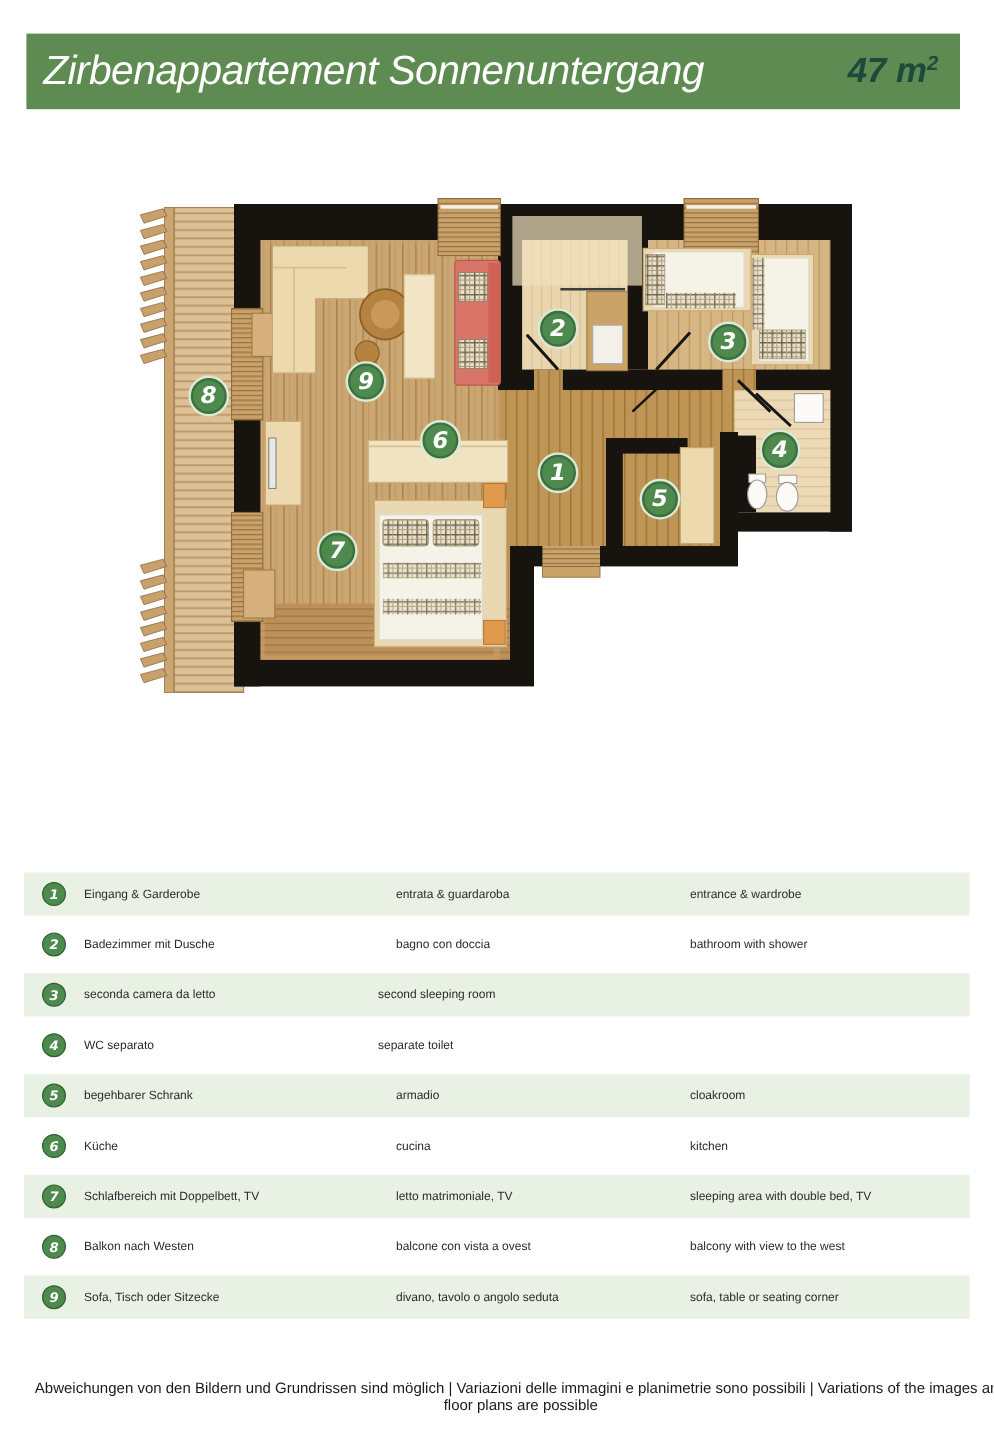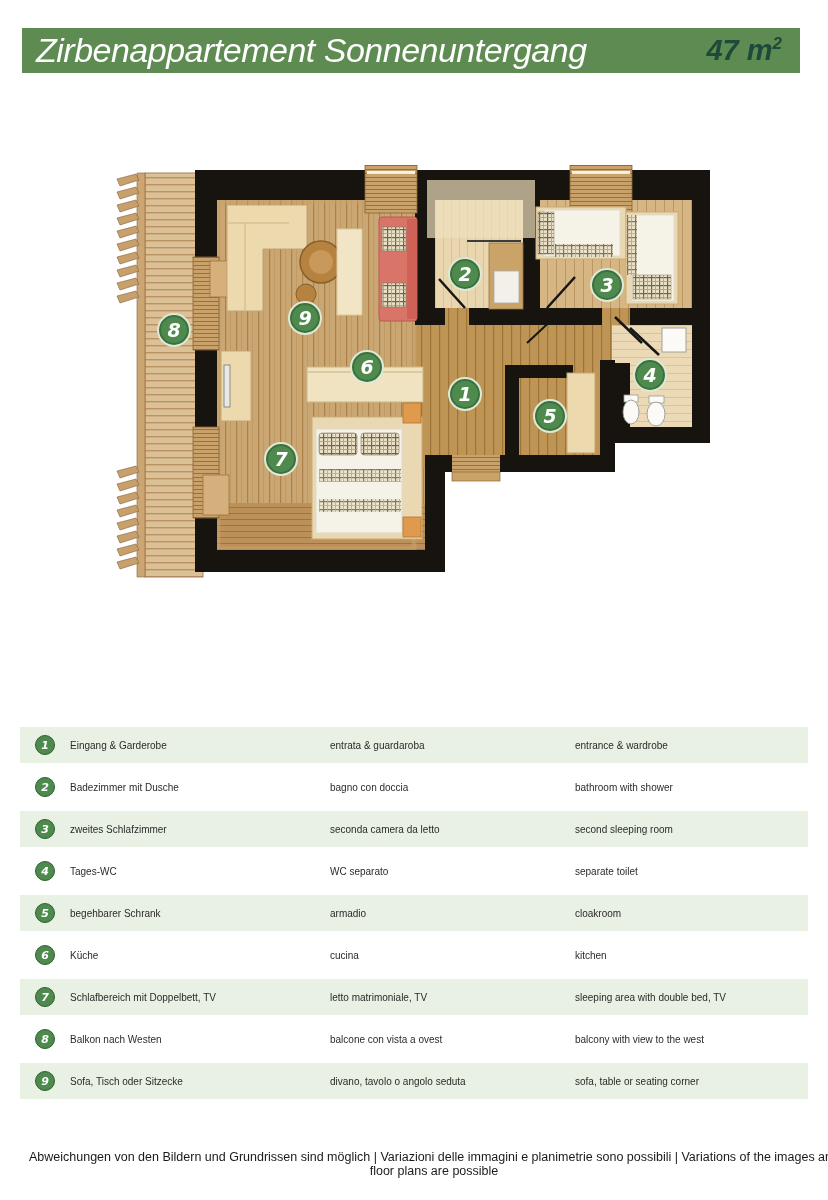--- a/index.html
+++ b/index.html
@@ -1,20 +1,20 @@
 <!DOCTYPE html>
 <html><head>
 <meta charset="utf-8">
 <style>
   html,body{margin:0;padding:0;background:#fff;}
   .page{position:relative;width:828px;height:1200px;background:#ffffff;overflow:hidden;
         font-family:"Liberation Sans",sans-serif;}
 
   
-  .titlebar{position:absolute;left:22px;top:28px;width:778px;height:45px;background:#5e8b51;
+  .titlebar{position:absolute;left:22px;top:28px;width:778px;height:63px;background:#5e8b51;
             display:flex;align-items:center;justify-content:space-between;}
   .titlebar .title{color:#ffffff;font-style:italic;font-size:34px;font-weight:500;
                    padding-left:14px;letter-spacing:-0.5px;white-space:nowrap;}
   .titlebar .area{color:#1d4a3a;font-style:italic;font-size:29px;font-weight:600;
                   padding-right:18px;white-space:nowrap;text-align:right;}
   .titlebar .area sup{font-size:17px;}
 
   
   .plan{position:absolute;left:115px;top:165px;width:600px;height:415px;}
   .plan svg{position:absolute;left:0;top:0;}
@@ -255,29 +255,27 @@
           <span class="badge">2</span>
         </span>
         <span class="col col-de">Badezimmer mit Dusche</span>
         <span class="col col-it">bagno con doccia</span>
         <span class="col col-en">bathroom with shower</span>
       </div>
       <div class="legend-row alt">
         <span class="badge-box">
           <span class="badge">3</span>
         </span>
-        <span class="col col-de">zweites Schlafzimmer</span>
         <span class="col col-it">seconda camera da letto</span>
         <span class="col col-en">second sleeping room</span>
       </div>
       <div class="legend-row">
         <span class="badge-box">
           <span class="badge">4</span>
         </span>
-        <span class="col col-de">Tages-WC</span>
         <span class="col col-it">WC separato</span>
         <span class="col col-en">separate toilet</span>
       </div>
       <div class="legend-row alt">
         <span class="badge-box">
           <span class="badge">5</span>
         </span>
         <span class="col col-de">begehbarer Schrank</span>
         <span class="col col-it">armadio</span>
         <span class="col col-en">cloakroom</span>

